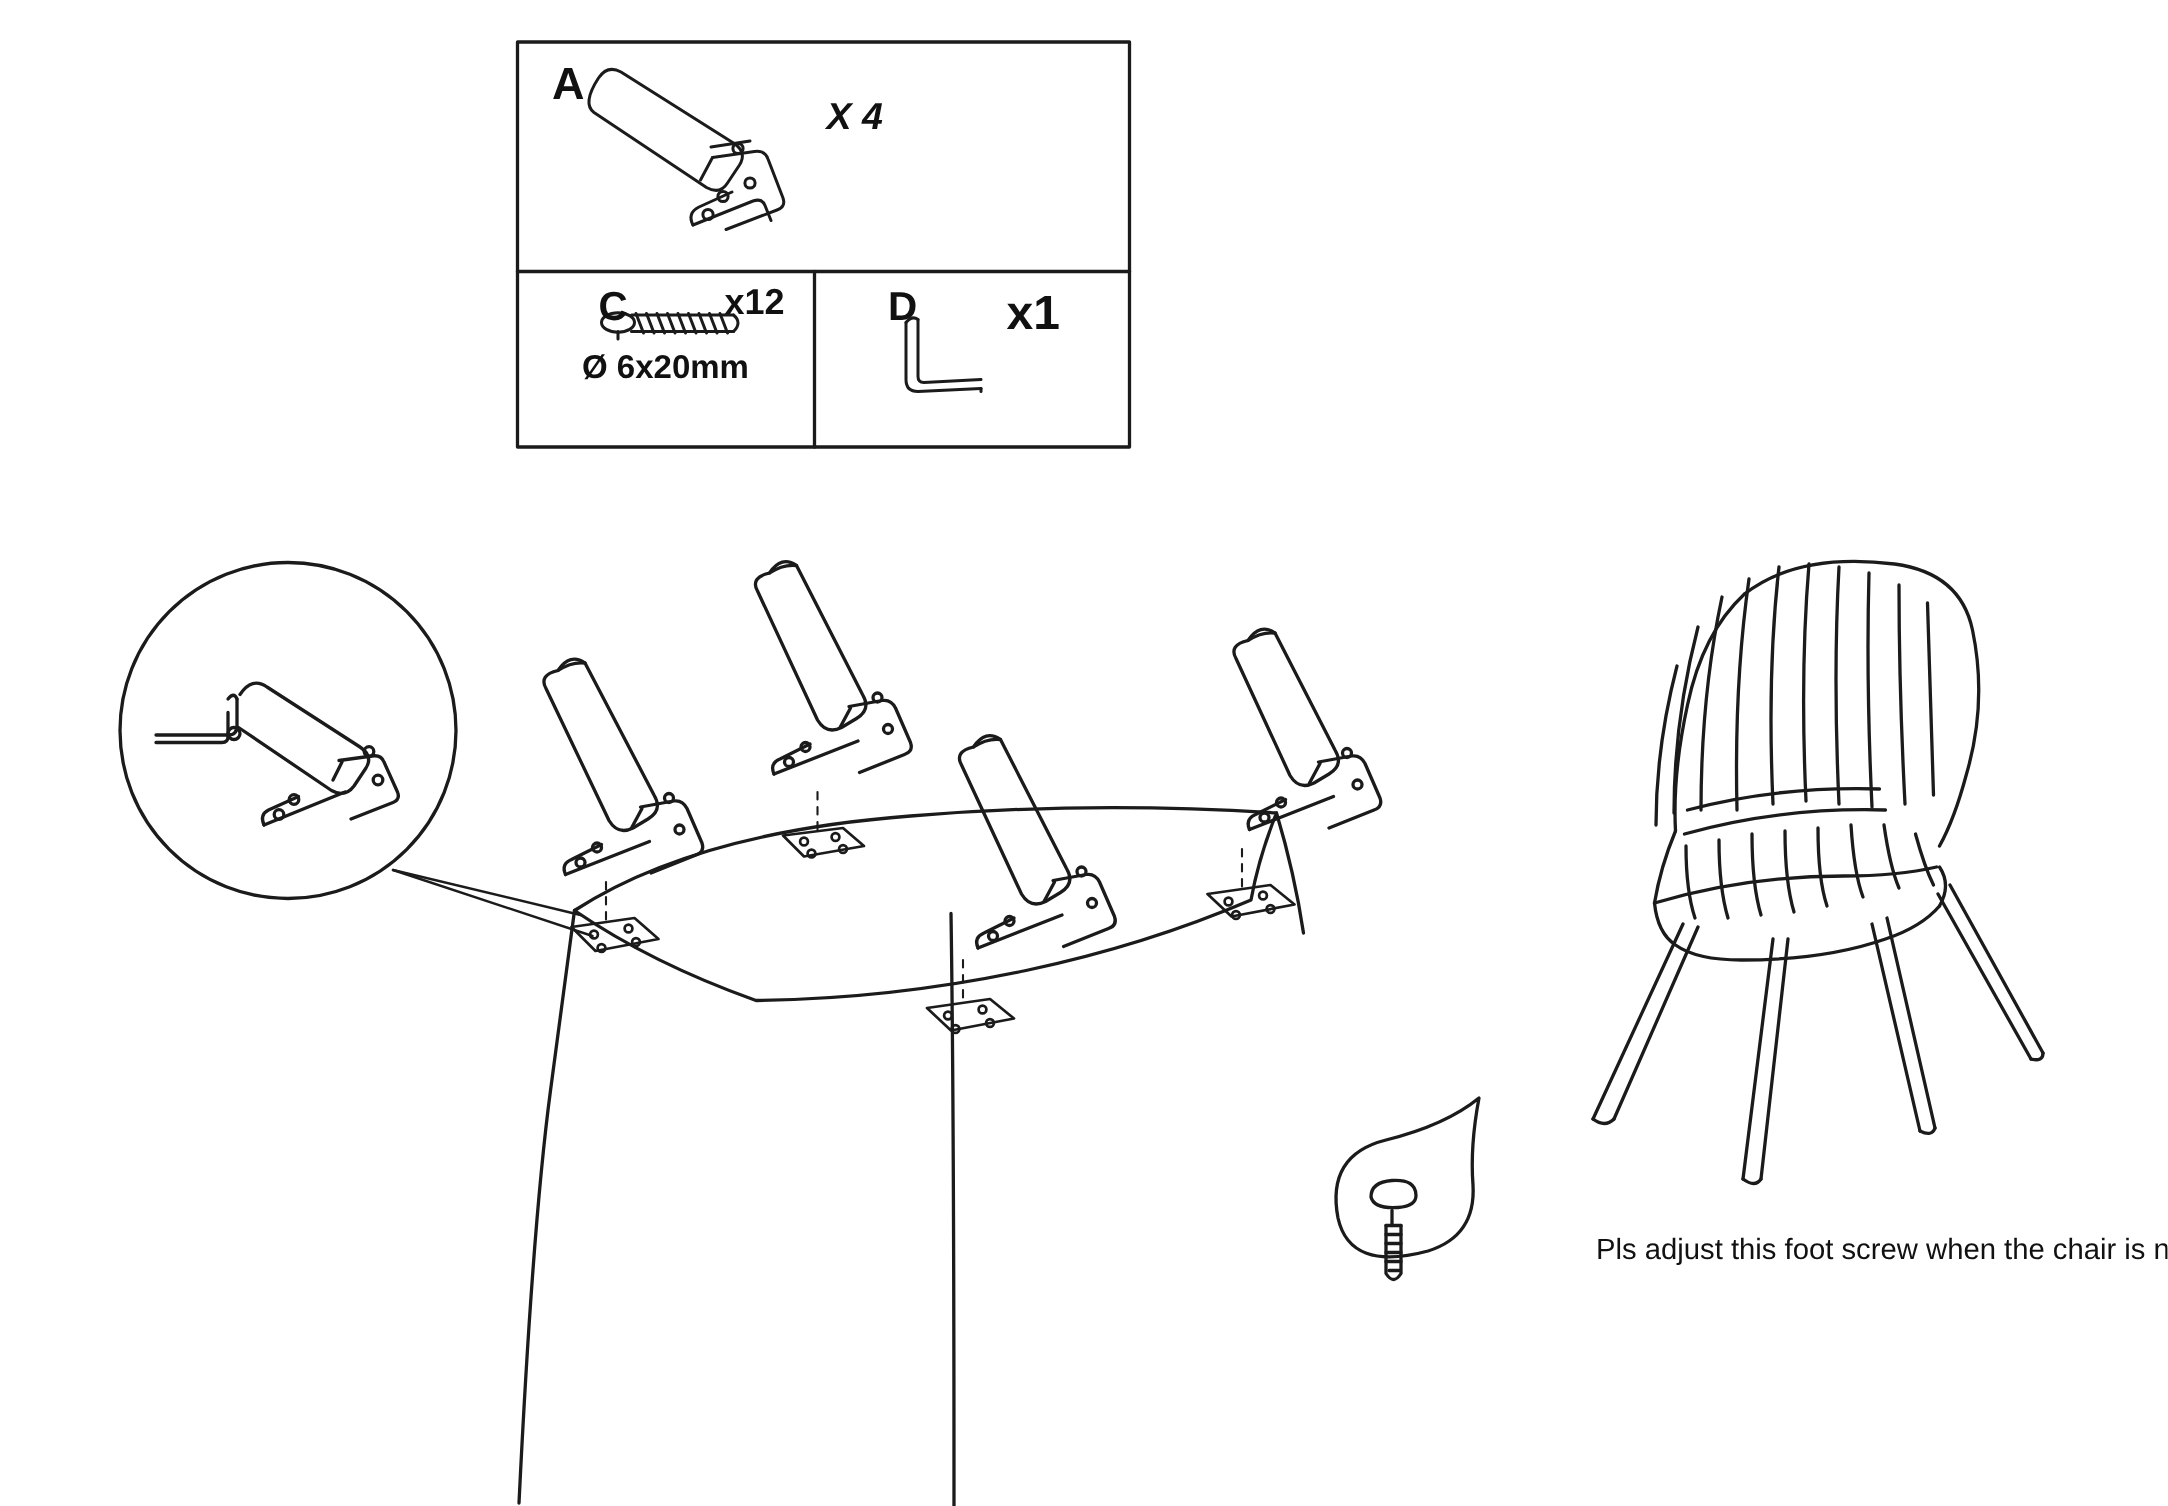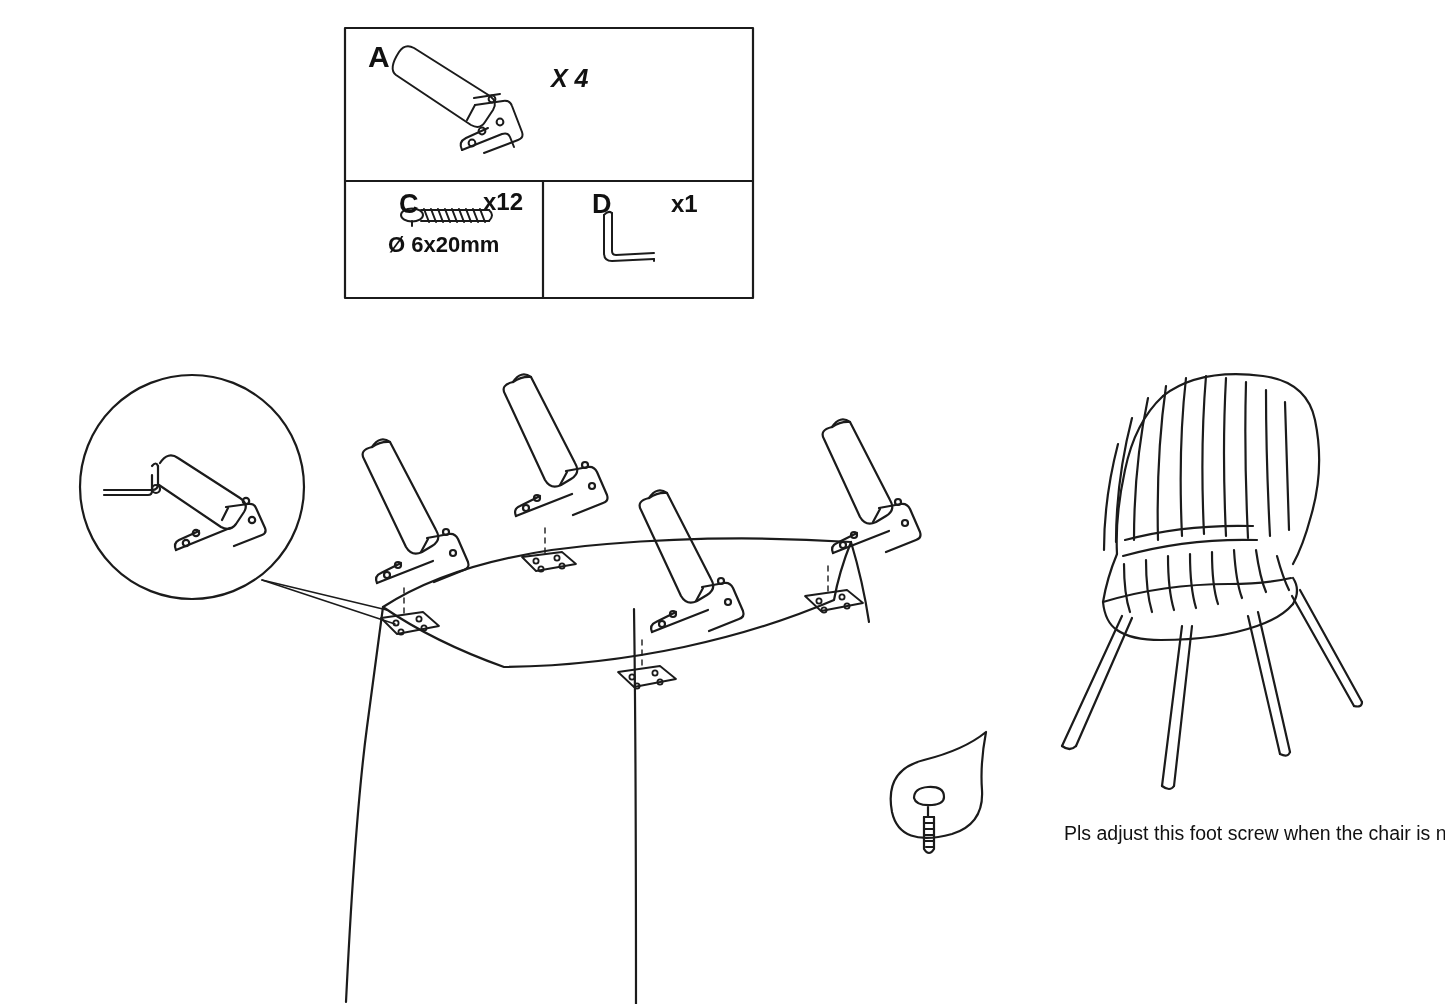--- a/index.html
+++ b/index.html
@@ -7,21 +7,21 @@
        font-family:"Liberation Sans", sans-serif;color:#111;}
   .stage{position:absolute;left:0;top:0;width:1445px;height:1004px;}
   svg.layer{position:absolute;left:0;top:0;width:1445px;height:1004px;}
   .lbl{position:absolute;white-space:pre;}
   #partA-letter{left:368px;top:40px;font-size:30px;font-weight:bold;}
   #partA-qty{left:551px;top:44px;font-size:25px;font-weight:bold;font-style:italic;margin-top:20px;}
   #partC-letter{left:399px;top:189px;font-size:27px;font-weight:bold;}
   #partC-qty{left:483px;top:188px;font-size:24px;font-weight:bold;text-align:right;}
   #partC-spec{left:388px;top:232px;font-size:22px;font-weight:bold;}
   #partD-letter{left:592px;top:189px;font-size:27px;font-weight:bold;}
-  #partD-qty{left:671px;top:190px;font-size:24px;font-weight:bold;}
+  #partD-qty{left:671px;top:190px;font-size:32px;font-weight:bold;}
   #note{left:1064px;top:821px;width:350px;font-size:19.5px;line-height:25px;}
 </style>
 </head>
 <body>
 
 <div class="stage">
 
   <svg class="layer" viewBox="0 0 1445 1004">
     <g fill="none" stroke="#1b1b1b" stroke-width="2.2" stroke-linecap="round" stroke-linejoin="round">
 

